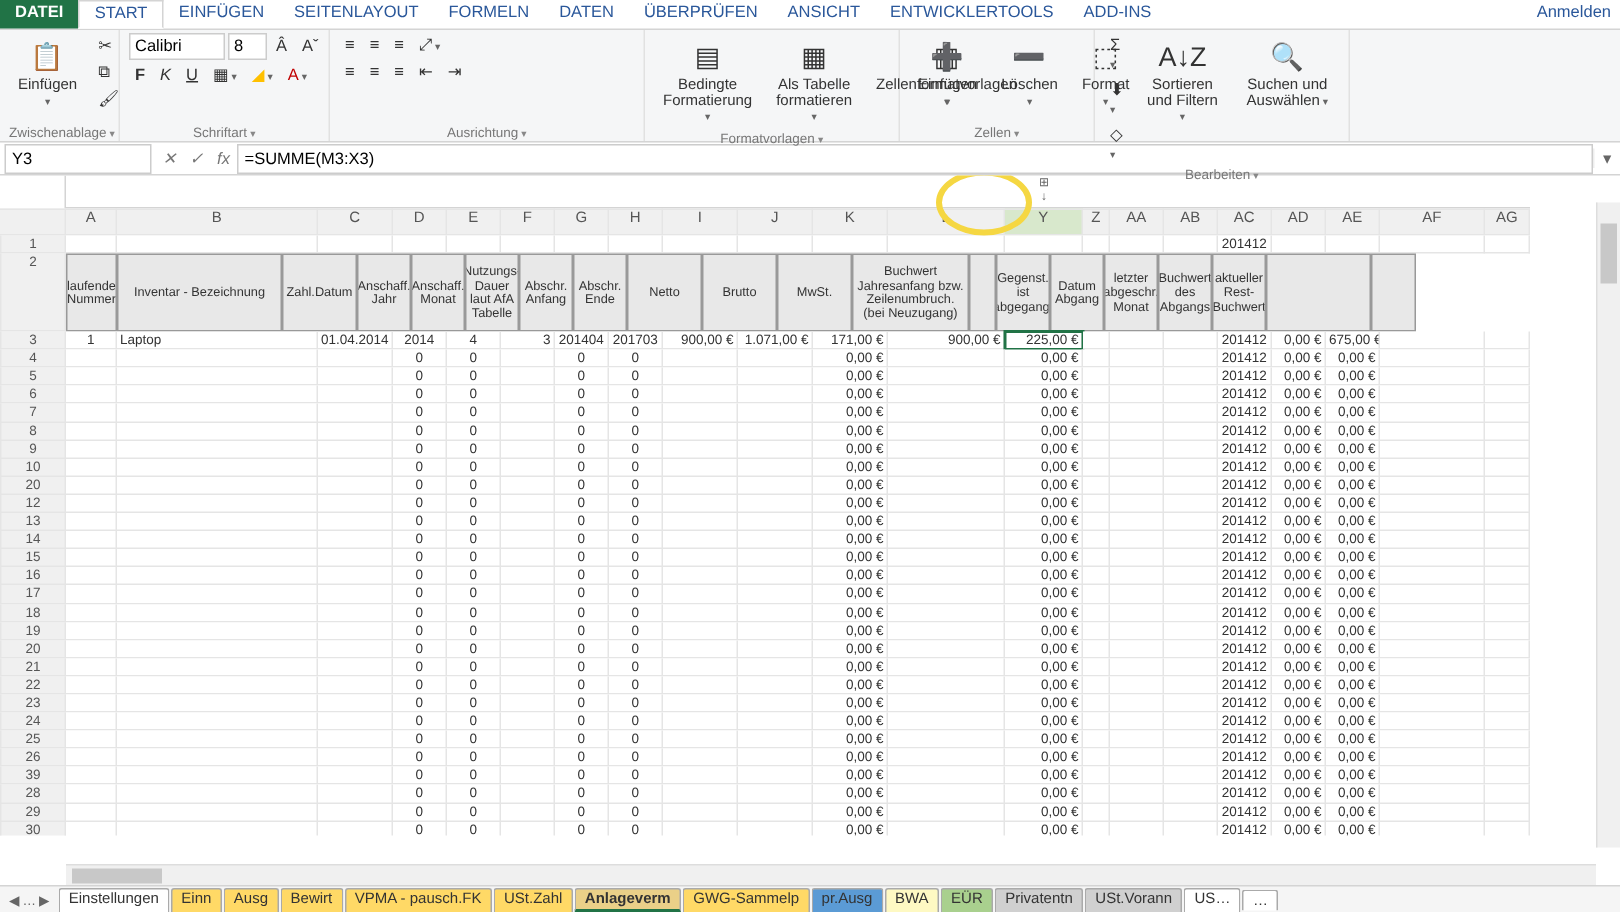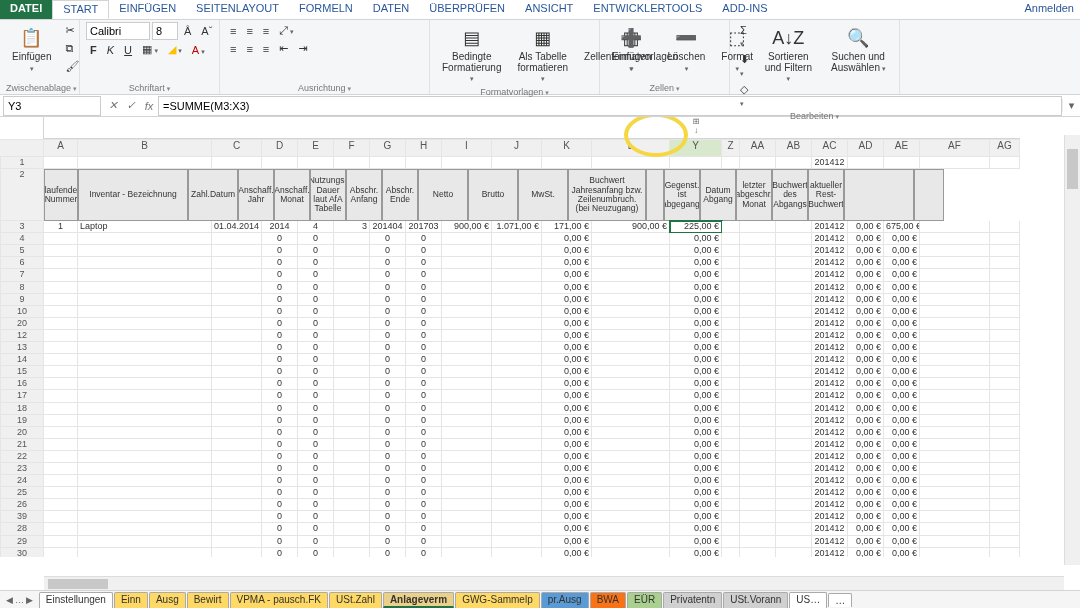--- a/index.html
+++ b/index.html
@@ -995,20 +995,20 @@
   <div id="sheet-tabs-holder" style="display:flex">
       <div class="sheet-tab" style="background: rgb(255, 255, 255);">Einstellungen</div>
       <div class="sheet-tab" style="background: rgb(255, 217, 102);">Einn</div>
       <div class="sheet-tab" style="background: rgb(255, 217, 102);">Ausg</div>
       <div class="sheet-tab" style="background: rgb(255, 217, 102);">Bewirt</div>
       <div class="sheet-tab" style="background: rgb(255, 217, 102);">VPMA - pausch.FK</div>
       <div class="sheet-tab" style="background: rgb(255, 217, 102);">USt.Zahl</div>
       <div class="sheet-tab" style="background: rgb(234, 208, 136); border-bottom: 2px solid rgb(33, 115, 70); font-weight: bold;">Anlageverm</div>
       <div class="sheet-tab" style="background: rgb(255, 217, 102);">GWG-Sammelp</div>
       <div class="sheet-tab" style="background: rgb(91, 155, 213);">pr.Ausg</div>
-      <div class="sheet-tab" style="background: #f97316;">BWA</div>
+      <div class="sheet-tab" style="background: #fef9c3;">BWA</div>
       <div class="sheet-tab" style="background: rgb(169, 208, 142);">EÜR</div>
       <div class="sheet-tab" style="background: rgb(208, 208, 208);">Privatentn</div>
       <div class="sheet-tab" style="background: rgb(208, 208, 208);">USt.Vorann</div>
       <div class="sheet-tab" style="background: rgb(255, 255, 255);">US…</div>
     </div>
   <span class="sheet-tab more">…</span>
 </div>
 
 </body></html>

